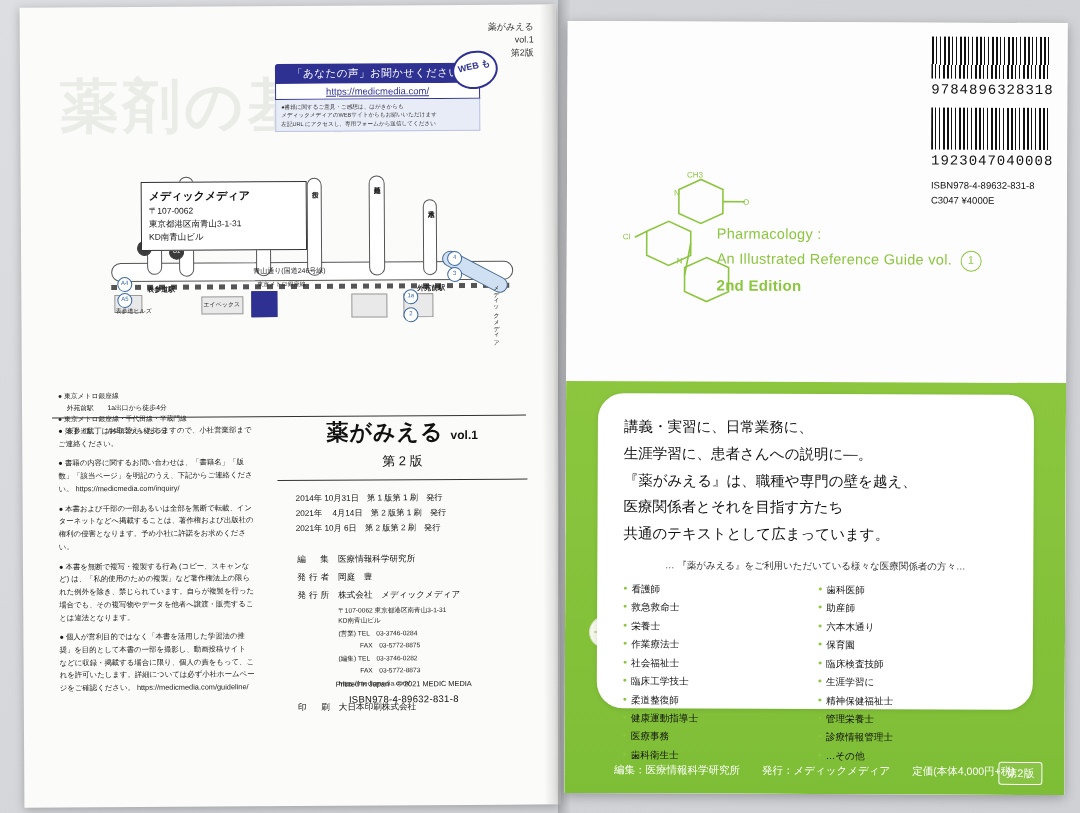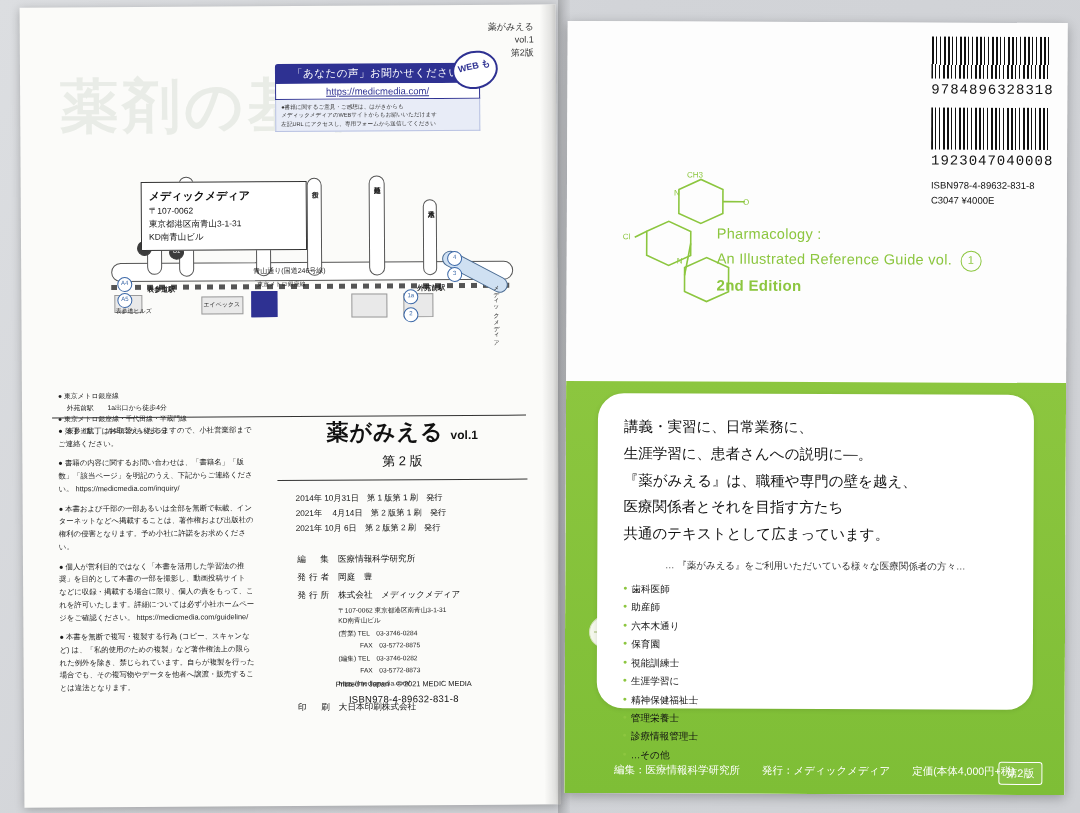--- a/index.html
+++ b/index.html
@@ -245,22 +245,22 @@
       <div>● 東京メトロ銀座線・千代田線・半蔵門線</div>
       <div>　 表参道駅　　A4出口から徒歩5分</div>
     </div>
 
     <div class="hline" style="top:410px;"></div>
 
     <div class="col-left">
       <p>● 落丁・乱丁はお取替えいたしますので、小社営業部までご連絡ください。</p>
       <p>● 書籍の内容に関するお問い合わせは、「書籍名」「版数」「該当ページ」を明記のうえ、下記からご連絡ください。 https://medicmedia.com/inquiry/</p>
       <p>● 本書および千部の一部あるいは全部を無断で転載、インターネットなどへ掲載することは、著作権および出版社の権利の侵害となります。予め小社に許諾をお求めください。</p>
+      <p>● 本書を無断で複写・複製する行為 (コピー、スキャンなど) は、「私的使用のための複製」など著作権法上の限られた例外を除き、禁じられています。自らが複製を行った場合でも、その複写物やデータを他者へ譲渡・販売することは違法となります。</p>
       <p>● 個人が営利目的ではなく「本書を活用した学習法の推奨」を目的として本書の一部を撮影し、動画投稿サイト などに収録・掲載する場合に限り、個人の責をもって、これを許可いたします。詳細については必ず小社ホームページをご確認ください。 https://medicmedia.com/guideline/</p>
-      <p>● 本書を無断で複写・複製する行為 (コピー、スキャンなど) は、「私的使用のための複製」など著作権法上の限られた例外を除き、禁じられています。自らが複製を行った場合でも、その複写物やデータを他者へ譲渡・販売することは違法となります。</p>
     </div>
 
     <div class="title-area">
       <div class="bk-title">
         <span>薬がみえる</span>
         <small>vol.1</small>
       </div>
       <div class="bk-ed">第 2 版</div>
       <div class="rule"></div>
 
@@ -376,25 +376,37 @@
 
     <div class="white-card">
       <div class="wc-lead" style="white-space:pre-line">講義・実習に、日常業務に、
 生涯学習に、患者さんへの説明に―。
 『薬がみえる』は、職種や専門の壁を越え、
 医療関係者とそれを目指す方たち
 共通のテキストとして広まっています。</div>
       <div class="wc-sub">… 『薬がみえる』をご利用いただいている様々な医療関係者の方々…</div>
       <div class="prof-cols">
         <ul>
+          <li>看護師</li>
+          <li>救急救命士</li>
+          <li>栄養士</li>
+          <li>作業療法士</li>
+          <li>社会福祉士</li>
+          <li>臨床工学技士</li>
+          <li>柔道整復師</li>
+          <li>健康運動指導士</li>
+          <li>医療事務</li>
+          <li>歯科衛生士</li>
+        </ul>
+        <ul>
           <li>歯科医師</li>
           <li>助産師</li>
           <li>六本木通り</li>
           <li>保育園</li>
-          <li>視能訓練士</li>
+          <li>臨床検査技師</li>
           <li>生涯学習に</li>
           <li>精神保健福祉士</li>
           <li>管理栄養士</li>
           <li>診療情報管理士</li>
           <li>…その他</li>
         </ul>
       </div>
     </div>
 
     <div class="rp-foot">

